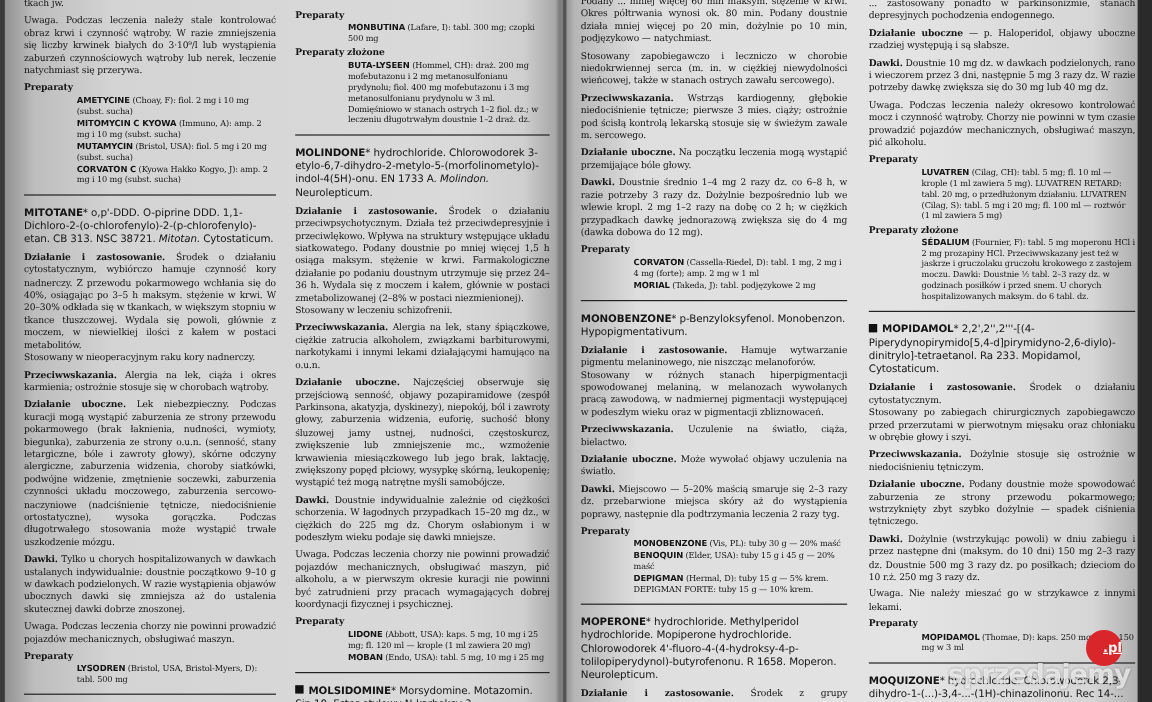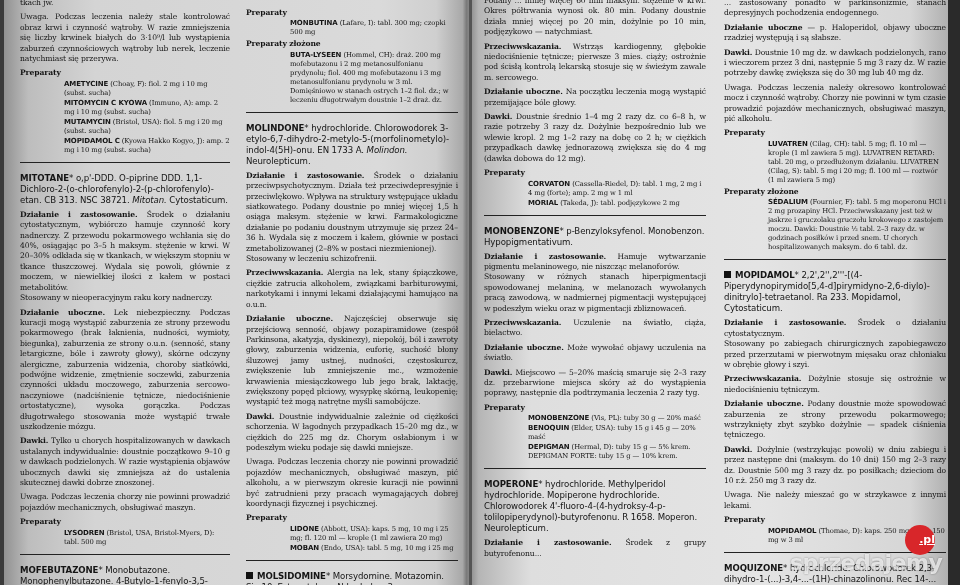--- a/index.html
+++ b/index.html
@@ -31,27 +31,28 @@
   <div class="page-edge" style="left:469px;width:3px;background:#555;"></div>
   <div class="page-edge" style="left:957px;width:3px;"></div>
 
   <div class="col" style="left:20px;width:210px;top:-2px;">
     <p>tkach jw.</p>
     <p>Uwaga. Podczas leczenia należy stale kontrolować obraz krwi i czynność wątroby. W razie zmniejszenia się liczby krwinek białych do 3·10⁹/l lub wystąpienia zaburzeń czynnościowych wątroby lub nerek, leczenie natychmiast się przerywa.</p>
     <div class="prep-title">Preparaty</div>
     <div class="prep"><span class="pname">AMETYCINE</span> <span>(Choay, F): fiol. 2 mg i 10 mg (subst. sucha)</span></div>
     <div class="prep"><span class="pname">MITOMYCIN C KYOWA</span> <span>(Immuno, A): amp. 2 mg i 10 mg (subst. sucha)</span></div>
     <div class="prep"><span class="pname">MUTAMYCIN</span> <span>(Bristol, USA): fiol. 5 mg i 20 mg (subst. sucha)</span></div>
-    <div class="prep"><span class="pname">MOPIDAMOL C</span> <span>(Kyowa Hakko Kogyo, J): amp. 2 mg i 10 mg (subst. sucha)</span></div>
+    <div class="prep"><span class="pname">CORVATON C</span> <span>(Kyowa Hakko Kogyo, J): amp. 2 mg i 10 mg (subst. sucha)</span></div>
     <hr class="rule">
 
     <div class="head">
       <span class="name">MITOTANE</span>* <span>o,p'-DDD. O-piprine DDD. 1,1-Dichloro-2-(o-chlorofenylo)-2-(p-chlorofenylo)-etan. CB 313. NSC 38721.</span> <span class="i b">Mitotan.</span> <span class="b">Cytostaticum.</span>
     </div>
     <p><span class="sec">Działanie i zastosowanie.</span> <span>Środek o działaniu cytostatycznym, wybiórczo hamuje czynność kory nadnerczy. Z przewodu pokarmowego wchłania się do 40%, osiągając po 3–5 h maksym. stężenie w krwi. W 20–30% odkłada się w tkankach, w większym stopniu w tkance tłuszczowej. Wydala się powoli, głównie z moczem, w niewielkiej ilości z kałem w postaci metabolitów.</span><br><span>Stosowany w nieoperacyjnym raku kory nadnerczy.</span></p>
+    <p><span class="sec">Przeciwwskazania.</span> <span>Alergia na lek, ciąża i okres karmienia; ostrożnie stosuje się w chorobach wątroby.</span></p>
     <p><span class="sec">Działanie uboczne.</span> <span>Lek niebezpieczny. Podczas kuracji mogą wystąpić zaburzenia ze strony przewodu pokarmowego (brak łaknienia, nudności, wymioty, biegunka), zaburzenia ze strony o.u.n. (senność, stany letargiczne, bóle i zawroty głowy), skórne odczyny alergiczne, zaburzenia widzenia, choroby siatkówki, podwójne widzenie, zmętnienie soczewki, zaburzenia czynności układu moczowego, zaburzenia sercowo-naczyniowe (nadciśnienie tętnicze, niedociśnienie ortostatyczne), wysoka gorączka. Podczas długotrwałego stosowania może wystąpić trwałe uszkodzenie mózgu.</span></p>
     <p><span class="sec">Dawki.</span> <span>Tylko u chorych hospitalizowanych w dawkach ustalanych indywidualnie: doustnie początkowo 9–10 g w dawkach podzielonych. W razie wystąpienia objawów ubocznych dawki się zmniejsza aż do ustalenia skutecznej dawki dobrze znoszonej.</span></p>
     <p>Uwaga. Podczas leczenia chorzy nie powinni prowadzić pojazdów mechanicznych, obsługiwać maszyn.</p>
     <div class="prep-title">Preparaty</div>
     <div class="prep"><span class="pname">LYSODREN</span> <span>(Bristol, USA, Bristol-Myers, D): tabl. 500 mg</span></div>
     <hr class="rule">
 
     <div class="head">
       <span class="name">MOFEBUTAZONE</span>* <span>Monobutazone. Monophenylbutazone. 4-Butylo-1-fenylo-3,5-pirazolidynodion.</span>  
     </div>
@@ -79,20 +80,21 @@
     <hr class="rule">
 
     <div class="head">
       <span class="square"></span><span class="name">MOLSIDOMINE</span>* <span>Morsydomine. Motazomin. Sin 10. Ester etylowy N-karboksy-3-morfolinosydnonoiminy.</span> <span class="i b">Molsydomina.</span> 
     </div>
 
   </div>
 
   <div class="col" style="left:484px;width:222px;top:-4px;">
     <p>Podany ... mniej więcej 60 min maksym. stężenie w krwi. Okres półtrwania wynosi ok. 80 min. Podany doustnie działa mniej więcej po 20 min, dożylnie po 10 min, podjęzykowo — natychmiast.</p>
+    <p>Stosowany zapobiegawczo i leczniczo w chorobie niedokrwiennej serca (m. in. w ciężkiej niewydolności wieńcowej, także w stanach ostrych zawału sercowego).</p>
     <p><span class="sec">Przeciwwskazania.</span> <span>Wstrząs kardiogenny, głębokie niedociśnienie tętnicze; pierwsze 3 mies. ciąży; ostrożnie pod ścisłą kontrolą lekarską stosuje się w świeżym zawale m. sercowego.</span></p>
     <p><span class="sec">Działanie uboczne.</span> <span>Na początku leczenia mogą wystąpić przemijające bóle głowy.</span></p>
     <p><span class="sec">Dawki.</span> <span>Doustnie średnio 1–4 mg 2 razy dz. co 6–8 h, w razie potrzeby 3 razy dz. Dożylnie bezpośrednio lub we wlewie kropl. 2 mg 1–2 razy na dobę co 2 h; w ciężkich przypadkach dawkę jednorazową zwiększa się do 4 mg (dawka dobowa do 12 mg).</span></p>
     <div class="prep-title">Preparaty</div>
     <div class="prep"><span class="pname">CORVATON</span> <span>(Cassella-Riedel, D): tabl. 1 mg, 2 mg i 4 mg (forte); amp. 2 mg w 1 ml</span></div>
     <div class="prep"><span class="pname">MORIAL</span> <span>(Takeda, J): tabl. podjęzykowe 2 mg</span></div>
     <hr class="rule">
 
     <div class="head">
       <span class="name">MONOBENZONE</span>* <span>p-Benzyloksyfenol.</span> <span class="b">Monobenzon.</span> <span class="b">Hypopigmentativum.</span>

